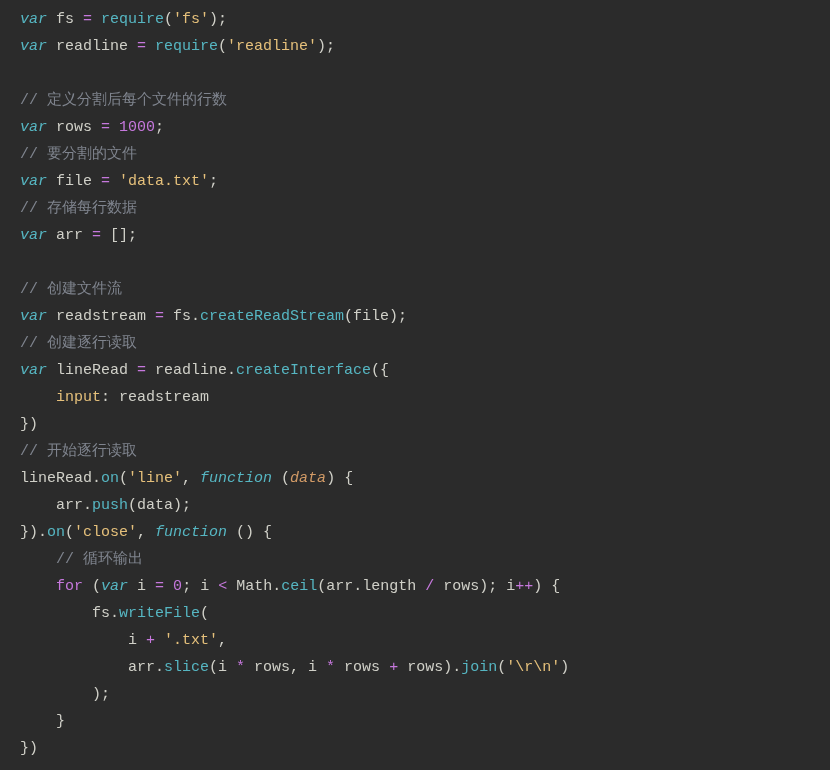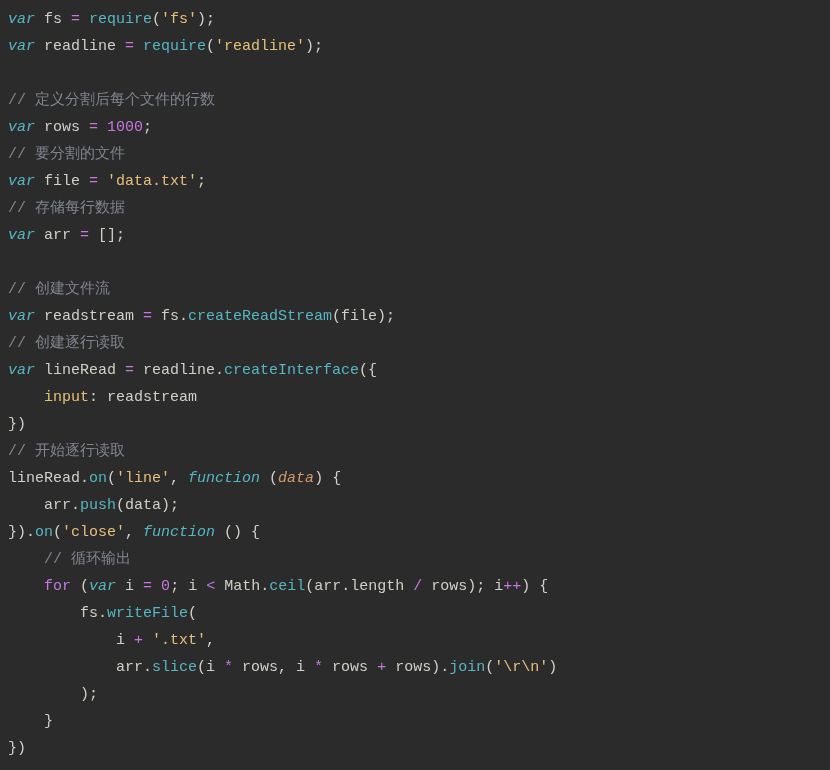--- a/index.html
+++ b/index.html
@@ -5,21 +5,21 @@
   html, body {
     margin: 0;
     padding: 0;
     width: 830px;
     height: 770px;
     background: #2b2b2b;
     overflow: hidden;
   }
   pre.code {
     margin: 0;
-    padding: 6px 8px;
+    padding: 6px 20px;
     font-family: Consolas, "Courier New", monospace;
     font-size: 15px;
     line-height: 27px;
     color: #d0d0c8;
     white-space: pre;
   }
   .kw   { color: #56b6c2; font-style: italic; }   
   .ctrl { color: #c678dd; }                         
   .id   { color: #d0d0c8; }                         
   .op   { color: #c678dd; }                         

